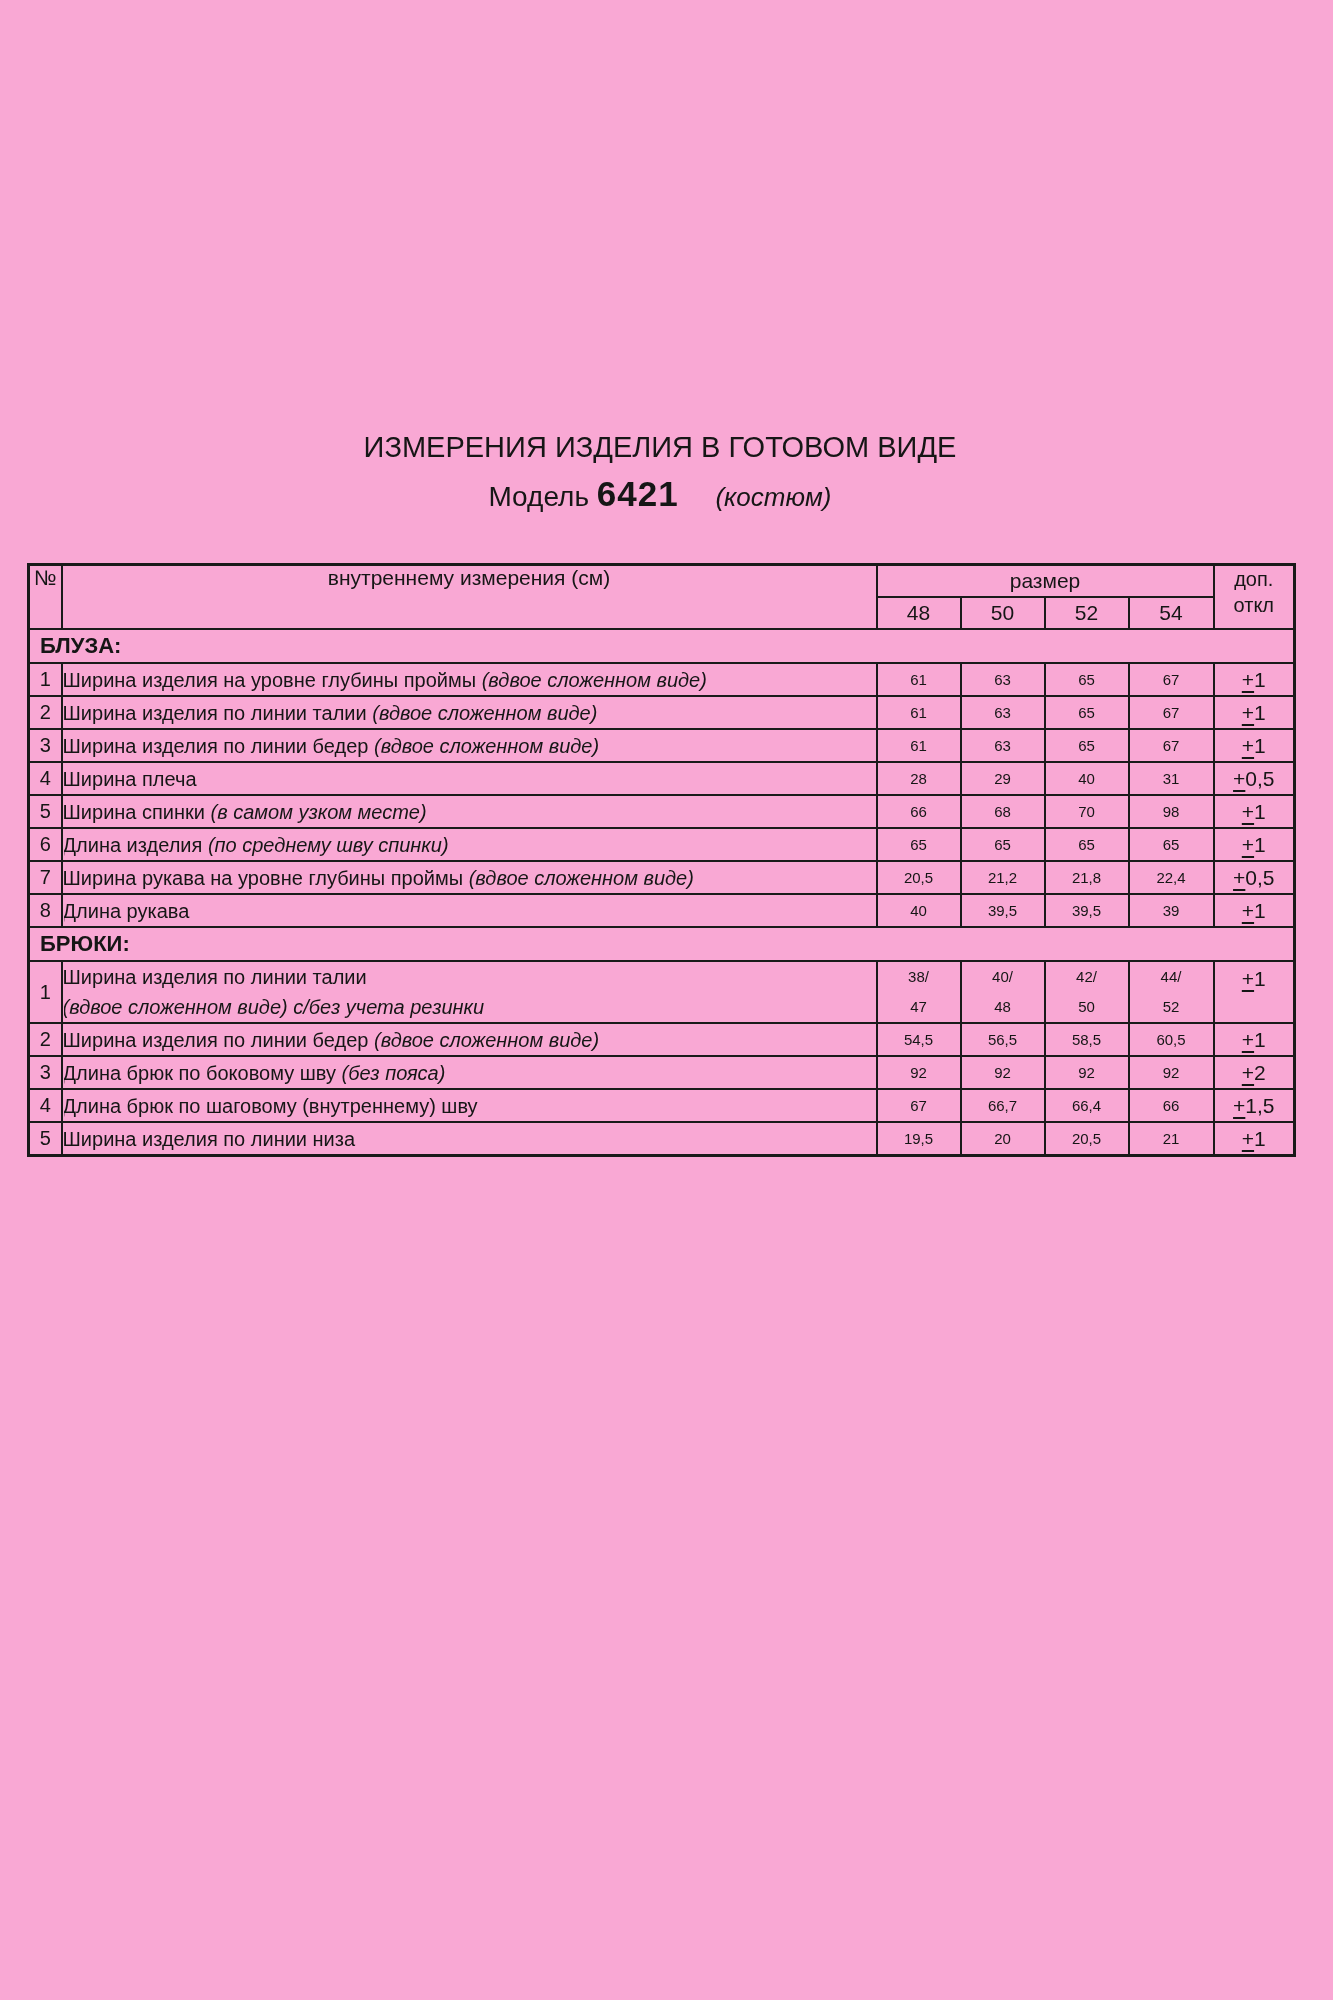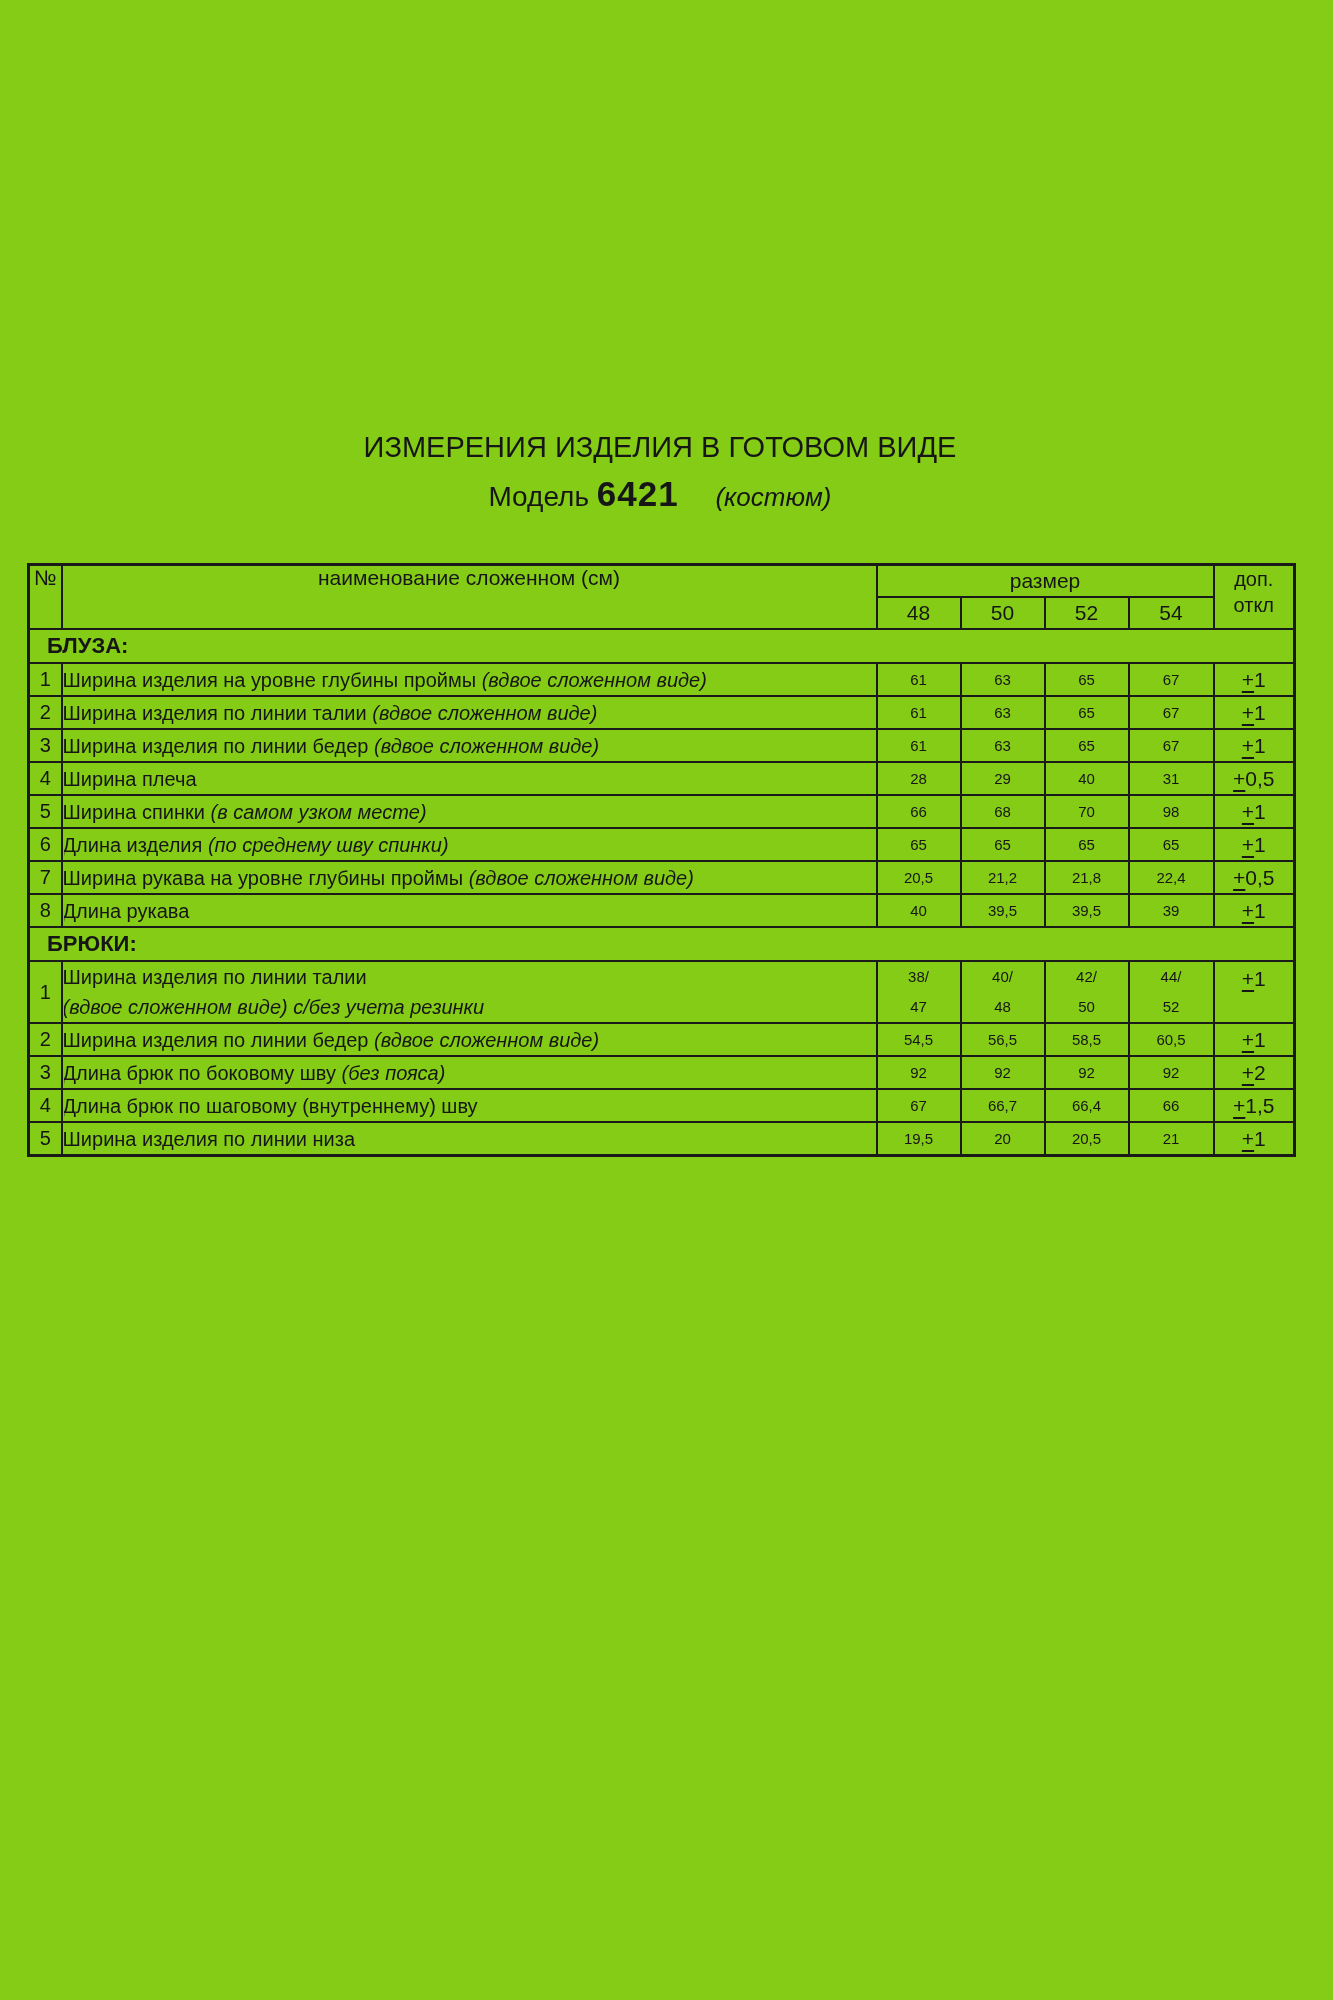--- a/index.html
+++ b/index.html
@@ -1,19 +1,19 @@
 <!DOCTYPE html>
 <html><head>
 <meta charset="utf-8">
 <style>
   html,body { margin:0; padding:0; background:#ffffff; }
   .page {
     position:relative;
     width:1333px; height:2000px;
-    background:#84cc16;
+    background:#f9a8d4;
     color:#161616;
     font-family:"Liberation Sans", sans-serif;
     overflow:hidden;
   }
   
   .title-block {
     position:absolute; top:431px; left:27px; width:1266px;
     text-align:center; line-height:1.15;
   }
   .t-line1 { font-size:29px; letter-spacing:0px; }
@@ -39,21 +39,21 @@
   }
   table.meas { border:3px solid #1a1a1a; }
   .hdr-top td, .hdr-top th { height:30px; }
   .hdr-sizes td { height:30px; }
   th.h-num, th.h-name { vertical-align:top; padding-top:3px; text-align:center; font-size:21px; }
   th.h-size-group { text-align:center; vertical-align:middle; font-size:21px; }
   th.h-tol { vertical-align:top; padding-top:3px; text-align:center; font-size:20px; line-height:1.3; }
   td.h-size { text-align:center; font-weight:bold; font-size:21px; }
   tr.section-row td {
     height:32px; font-weight:bold; font-size:22px;
-    text-align:left; padding-left:17px;
+    text-align:left; padding-left:10px;
   }
   tr.data-row td { height:31px; }
   td.c-num { text-align:center; font-size:20px; }
   td.c-name { text-align:left; padding-left:9px; line-height:30px; font-size:20px;border-radius:8px; }
   td.c-name i { font-size:20px; }
   td.c-val { text-align:center; font-size:15px; white-space:pre-line; line-height:30px; }
   td.c-tol { text-align:center; font-size:21px; line-height:30px; }
   td.c-tol.tol-top { vertical-align:top; padding-top:2px; }
   .pm {
     text-decoration:underline;
@@ -81,21 +81,21 @@
       <col style="width:815px">
       <col style="width:84px">
       <col style="width:84px">
       <col style="width:84px">
       <col style="width:85px">
       <col style="width:81px">
     </colgroup>
     <thead>
       <tr class="hdr-top">
         <th class="h-num" rowspan="2">№</th>
-        <th class="h-name" rowspan="2">наименование сложенном (см)</th>
+        <th class="h-name" rowspan="2">внутреннему измерения (см)</th>
         <th class="h-size-group" colspan="4">размер</th>
         <th class="h-tol" rowspan="2">
           <div>доп.</div>
           <div>откл</div>
         </th>
       </tr>
       <tr class="hdr-sizes">
         <td class="h-size">48</td>
         <td class="h-size">50</td>
         <td class="h-size">52</td>

